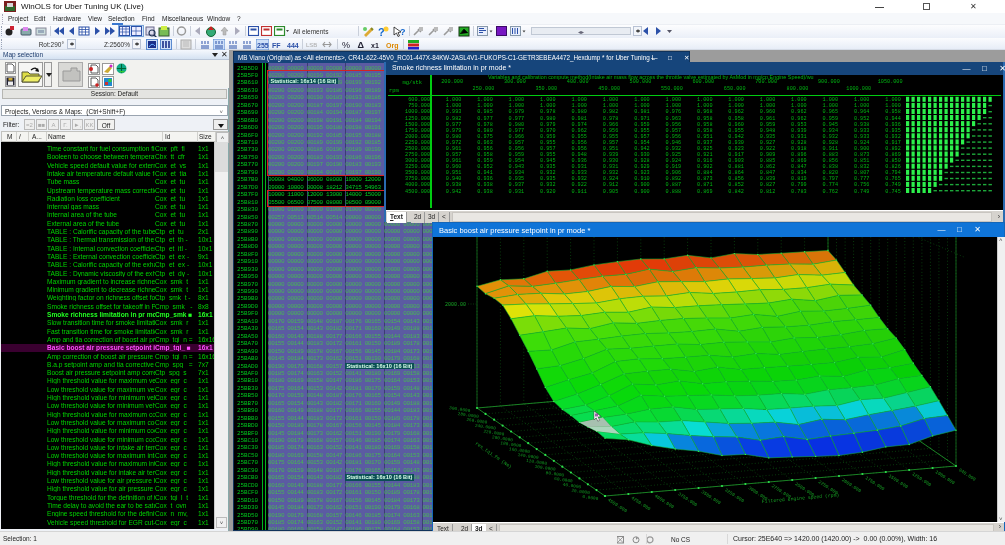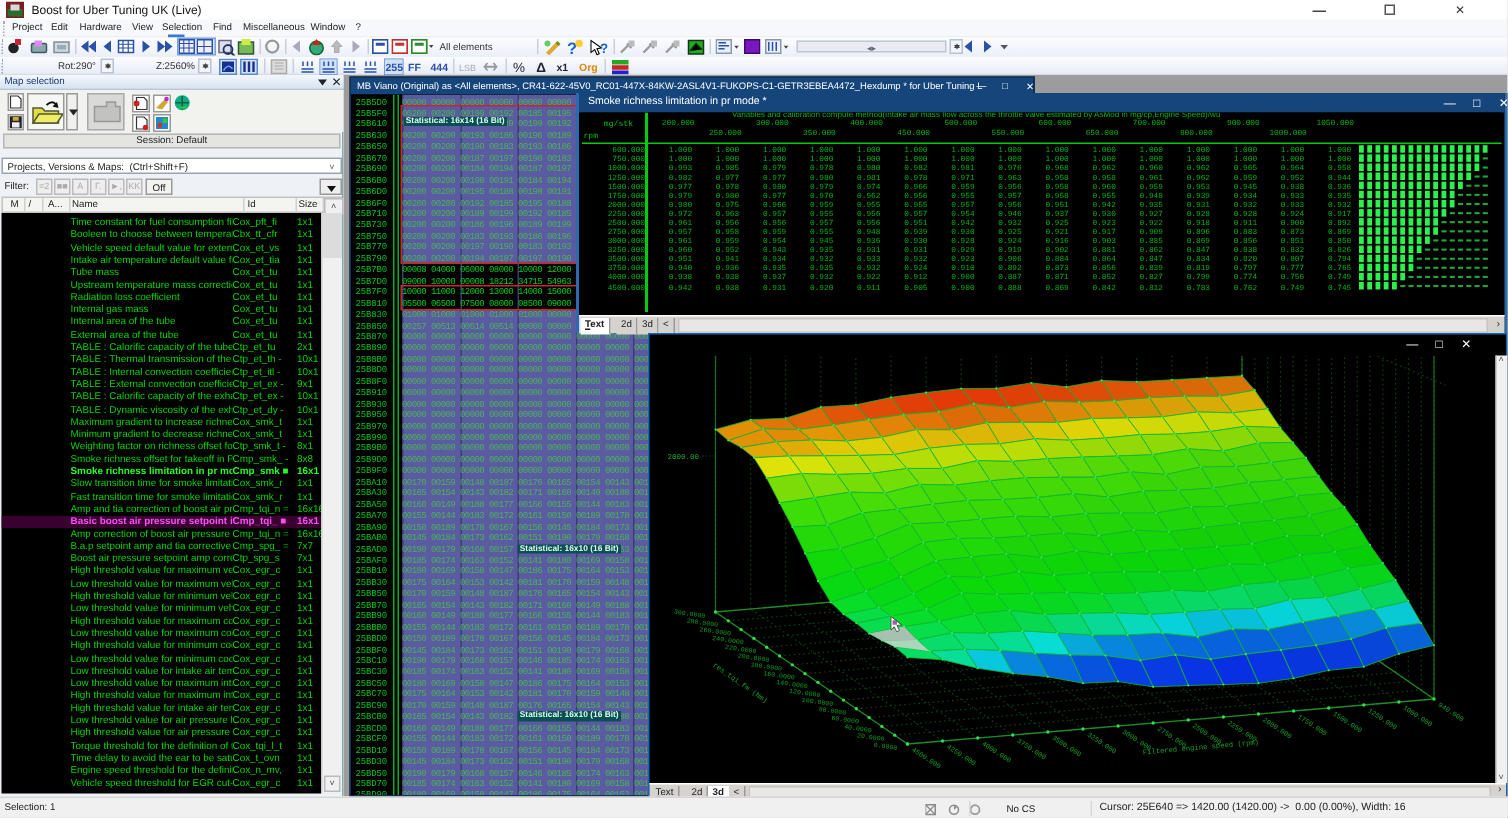--- a/index.html
+++ b/index.html
@@ -65,21 +65,21 @@
 </style></head><body>
 <div id="root">
 <div class="abs" id="titlebar"></div>
     <div class="abs" style="left:4px;top:1px">
       <svg width="12" height="11">
         <rect x="0" y="0" width="12" height="11" fill="#7a1f1f"></rect>
         <rect x="1" y="5" width="10" height="5" fill="#2d6b2d"></rect>
         <rect x="3" y="2" width="6" height="4" fill="#d8d8d8"></rect>
       </svg>
     </div>
-    <div class="abs" id="title-txt">Boost for Uber Tuning UK (Live)</div>
+    <div class="abs" id="title-txt">WinOLS for Uber Tuning UK (Live)</div>
     <div class="abs" style="left:875px;top:6.5px;width:9px;height:1px;background:#444"></div>
     <div class="abs" style="left:923px;top:3px;width:7px;height:7px;border:1px solid #555"></div>
     <div class="abs" style="left:970px;top:2px;font-size:8px;color:#333">✕</div>
     <div class="abs" id="menubar">
       <div class="mi" style="left:8px">Project</div>
       <div class="mi" style="left:34px">Edit</div>
       <div class="mi" style="left:53px">Hardware</div>
       <div class="mi" style="left:88px">View</div>
       <div class="mi" style="left:108px">Selection</div>
       <div class="mi" style="left:142px">Find</div>
@@ -793,20 +793,21 @@
       <div class="abs" id="smoketabs">
         <div class="tab on" style="left:1px"><u>T</u>ext</div>
         <div class="tab" style="left:25px">2d</div>
         <div class="tab" style="left:39px">3d</div>
         <div class="tab" style="left:53px">&lt;</div>
         <div style="position:absolute;left:66px;top:1px;width:540px;height:10px;background:#e9e7e3;border:1px solid #c8c5c0"></div>
         <div style="position:absolute;right:3px;top:2px;font-size:7px;color:#333">›</div>
       </div>
     </div>
     <div class="abs" id="boostwin">
+      <div class="abs" id="boosttitle">Basic boost air pressure setpoint in pr mode *</div>
       <div class="wbtn" style="left:502px">—</div>
       <div class="wbtn" style="left:520px">□</div>
       <div class="wbtn" style="left:538px">✕</div>
       <div class="abs" id="boostbody">
         <svg width="572" height="295" viewBox="0 0 572 295" style="position:absolute;left:0;top:0">
           <line x1="43.0" y1="171.0" x2="43.0" y2="0" stroke="#0a480f" stroke-width="0.8" stroke-dasharray="1,2.2"></line>
           <line x1="66.4" y1="169.0" x2="66.4" y2="0" stroke="#0a480f" stroke-width="0.8" stroke-dasharray="1,2.2"></line>
           <line x1="89.8" y1="167.0" x2="89.8" y2="0" stroke="#0a480f" stroke-width="0.8" stroke-dasharray="1,2.2"></line>
           <line x1="113.2" y1="165.0" x2="113.2" y2="0" stroke="#0a480f" stroke-width="0.8" stroke-dasharray="1,2.2"></line>
           <line x1="136.6" y1="163.0" x2="136.6" y2="0" stroke="#0a480f" stroke-width="0.8" stroke-dasharray="1,2.2"></line>

